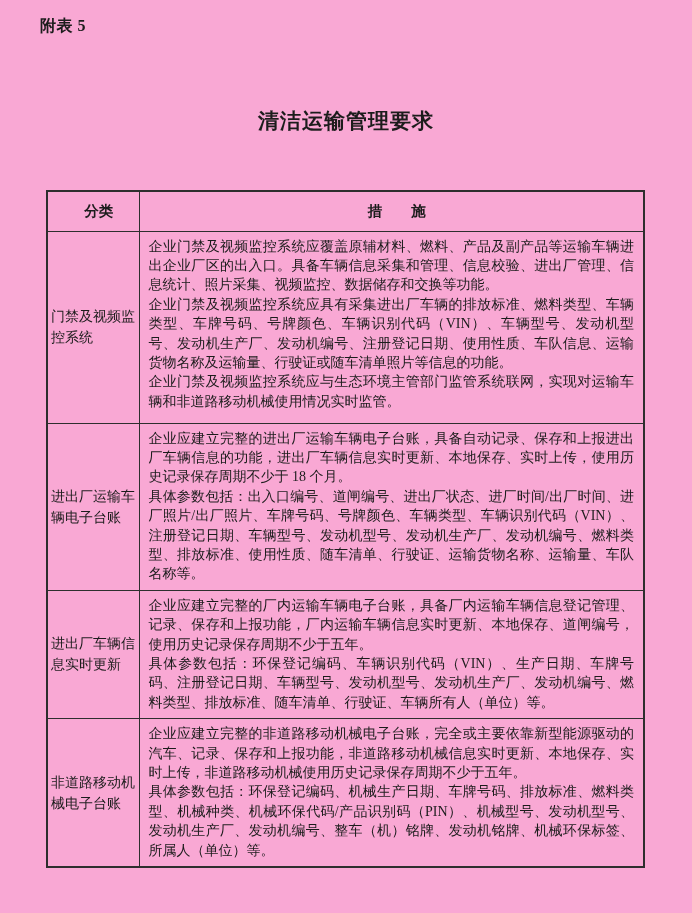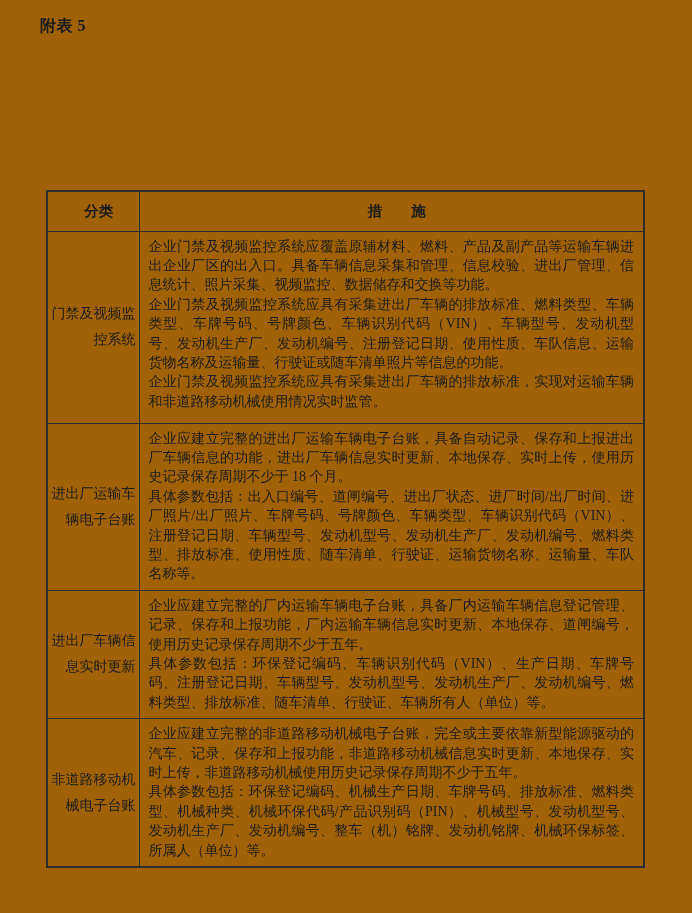--- a/index.html
+++ b/index.html
@@ -6,21 +6,21 @@
   html, body { margin: 0; padding: 0; }
   body {
     width: 692px;
     height: 913px;
     background: #ffffff;
     color: #1c1c1c;
     font-family: "Liberation Serif", "DejaVu Serif", serif;
     position: relative;
     overflow: hidden;
   }
-  .page { position: absolute; inset: 0; background: #a16207; }
+  .page { position: absolute; inset: 0; background: #f9a8d4; }
 
   .appendix-label {
     position: absolute;
     left: 40px;
     top: 16px;
     font-size: 16px;
     font-weight: bold;
     letter-spacing: 0.5px;
   }
 
@@ -52,23 +52,23 @@
     padding-left: 12px;
   }
   .req-table th {
     height: 40px;
     font-weight: bold;
     text-align: center;
     font-size: 14.5px;
   }
   .col-category { width: 92px; }
   td.category-cell {
-    text-align: right;
+    text-align: left;
     padding: 4px 3px;
-    line-height: 26px;
+    line-height: 21px;
   }
   td.measures-cell {
     padding: 5px 9px 6px 9px;
     line-height: 19.4px;
     text-align: justify;
     vertical-align: top;
     margin-top: 20px;
   }
   td.measures-cell p { margin: 0; }
 
@@ -87,39 +87,40 @@
     text-align: justify;
   }
 </style>
 </head>
 <body>
 
 <div class="page">
 
   <div class="appendix-label">附表 5</div>
 
+  <h1 class="page-title">清洁运输管理要求</h1>
 
   <table class="req-table">
     <colgroup>
       <col class="col-category">
       <col class="col-measures">
     </colgroup>
     <thead>
       <tr>
         <th>分类</th>
         <th>措　　施</th>
       </tr>
     </thead>
     <tbody>
       <tr class="row-access">
         <td class="category-cell">门禁及视频监控系统</td>
         <td class="measures-cell">
           <p>企业门禁及视频监控系统应覆盖原辅材料、燃料、产品及副产品等运输车辆进出企业厂区的出入口。具备车辆信息采集和管理、信息校验、进出厂管理、信息统计、照片采集、视频监控、数据储存和交换等功能。</p>
           <p>企业门禁及视频监控系统应具有采集进出厂车辆的排放标准、燃料类型、车辆类型、车牌号码、号牌颜色、车辆识别代码（VIN）、车辆型号、发动机型号、发动机生产厂、发动机编号、注册登记日期、使用性质、车队信息、运输货物名称及运输量、行驶证或随车清单照片等信息的功能。</p>
-          <p>企业门禁及视频监控系统应具有采集进出厂车辆的排放标准，实现对运输车辆和非道路移动机械使用情况实时监管。</p>
+          <p>企业门禁及视频监控系统应与生态环境主管部门监管系统联网，实现对运输车辆和非道路移动机械使用情况实时监管。</p>
         </td>
       </tr>
       <tr class="row-inout">
         <td class="category-cell">进出厂运输车辆电子台账</td>
         <td class="measures-cell">
           <p>企业应建立完整的进出厂运输车辆电子台账，具备自动记录、保存和上报进出厂车辆信息的功能，进出厂车辆信息实时更新、本地保存、实时上传，使用历史记录保存周期不少于 18 个月。</p>
           <p>具体参数包括：出入口编号、道闸编号、进出厂状态、进厂时间/出厂时间、进厂照片/出厂照片、车牌号码、号牌颜色、车辆类型、车辆识别代码（VIN）、注册登记日期、车辆型号、发动机型号、发动机生产厂、发动机编号、燃料类型、排放标准、使用性质、随车清单、行驶证、运输货物名称、运输量、车队名称等。</p>
         </td>
       </tr>
       <tr class="row-infac">

